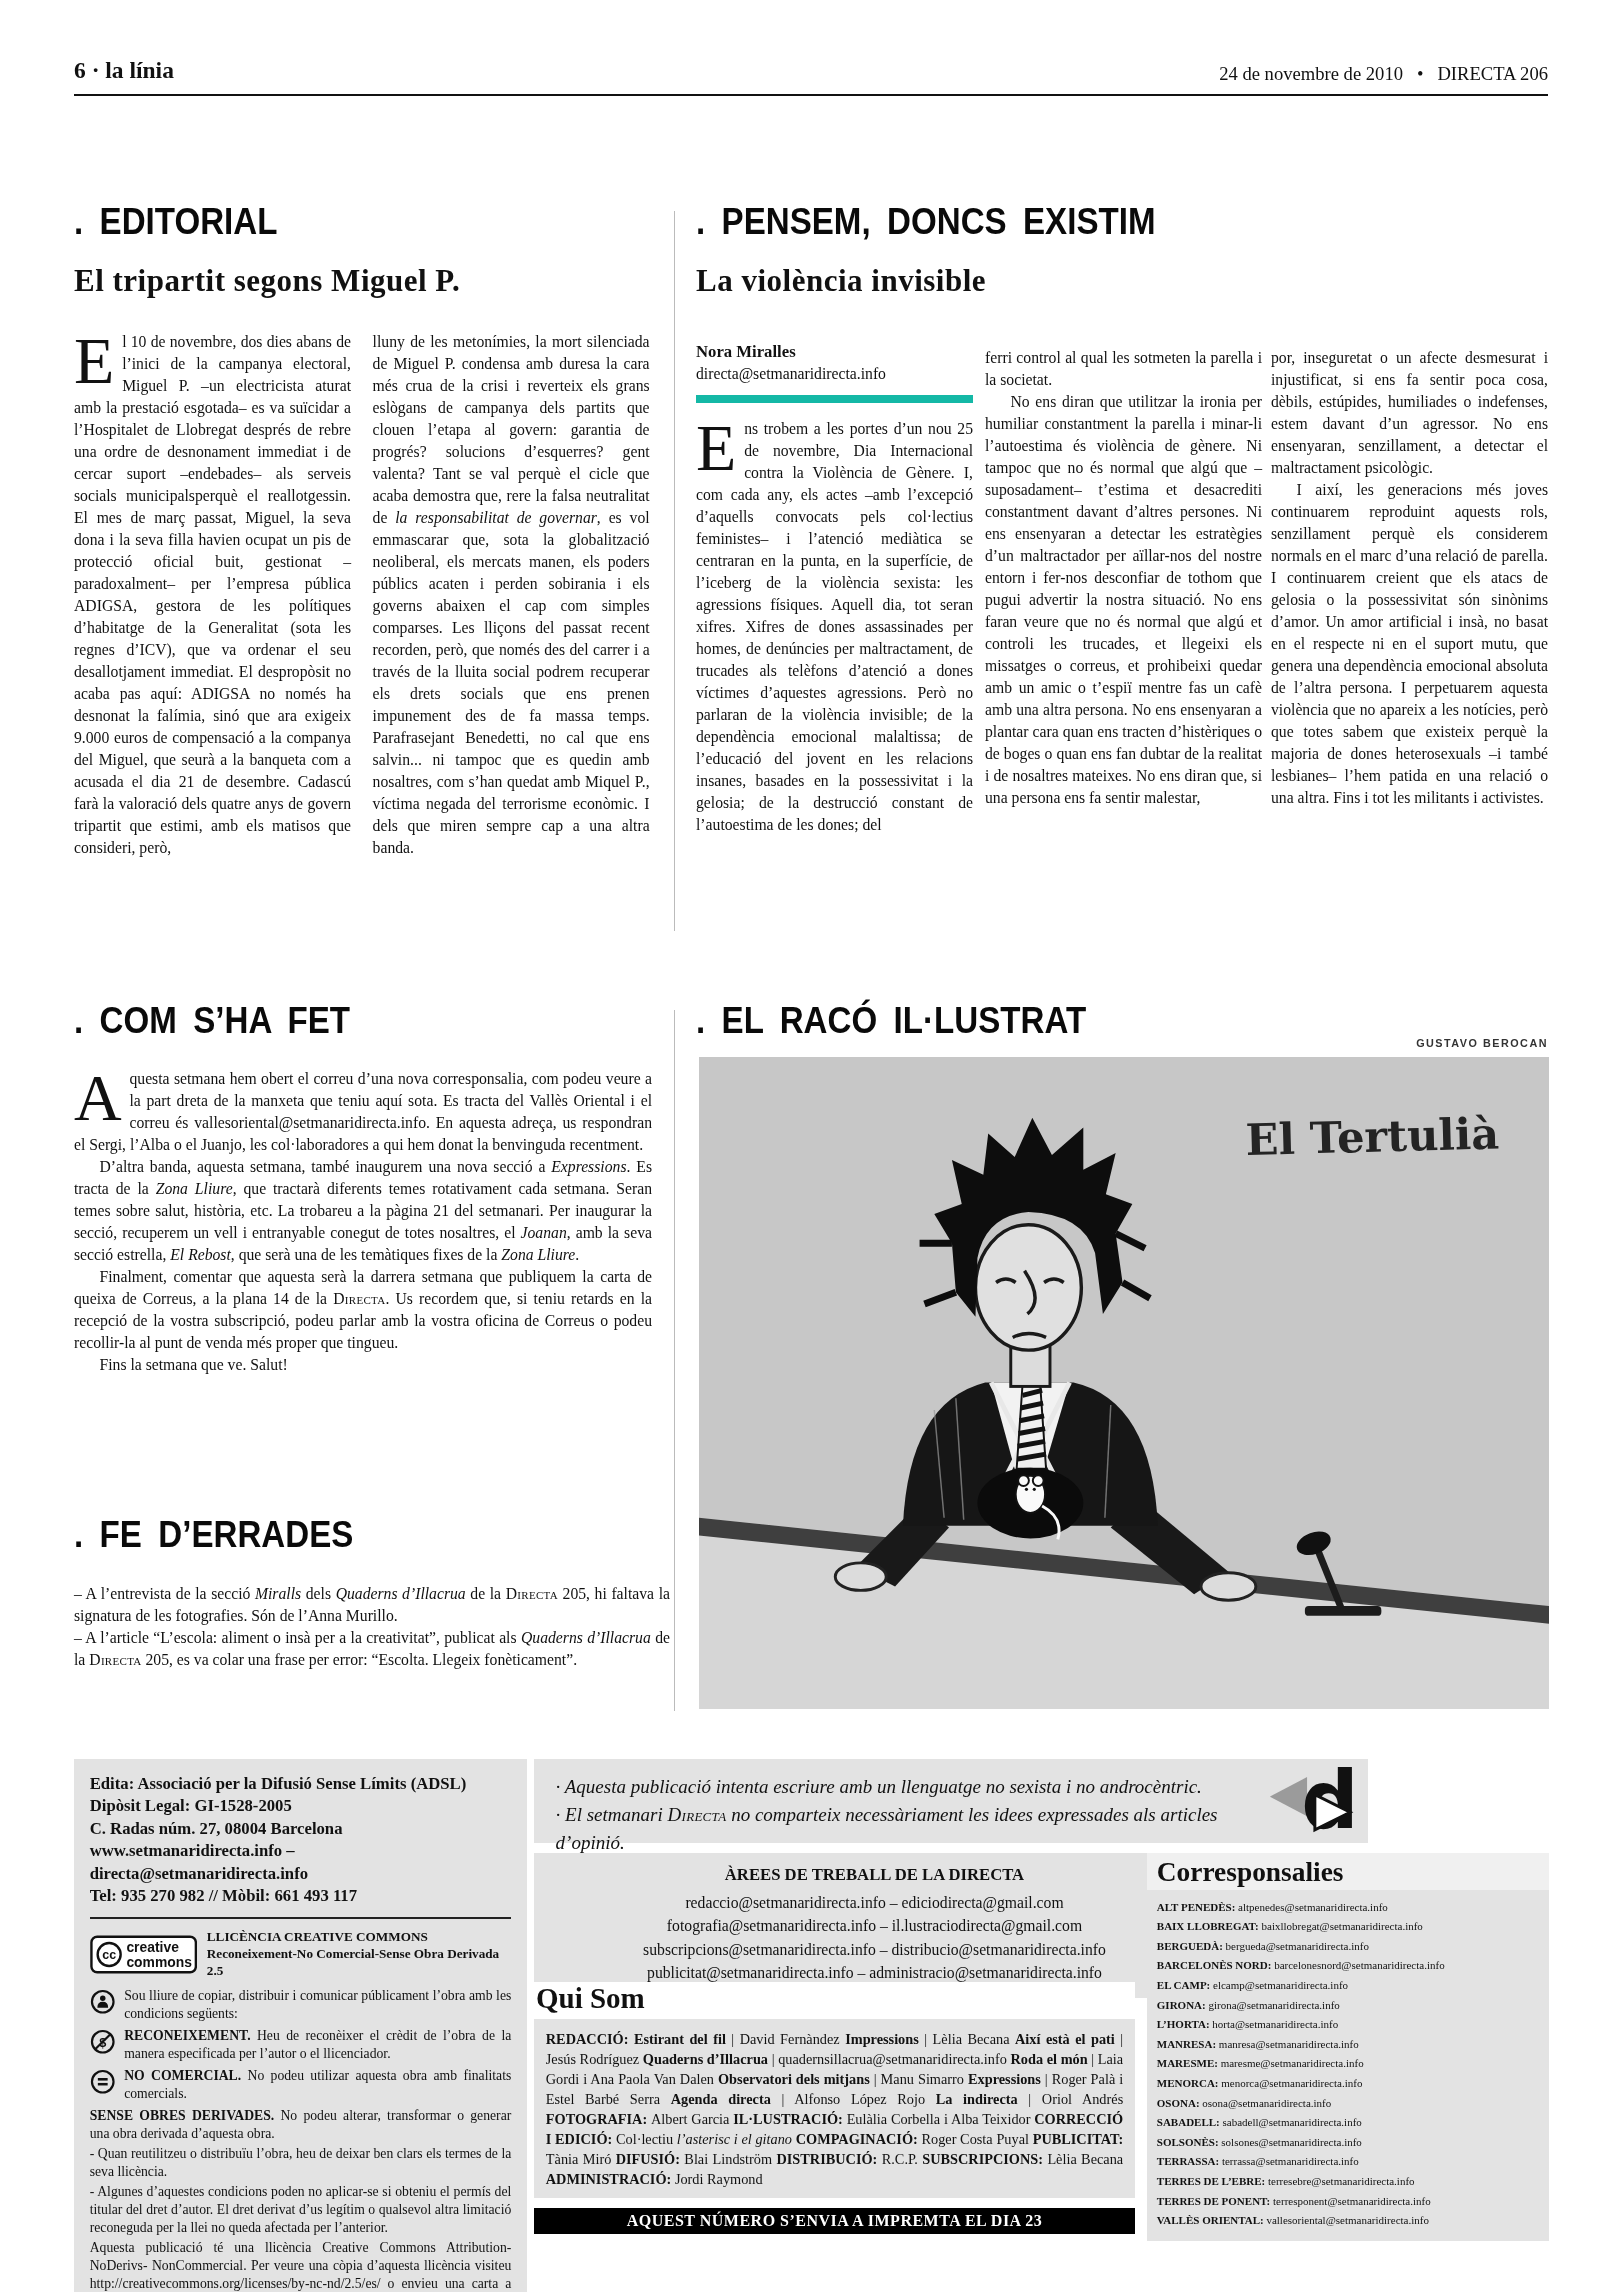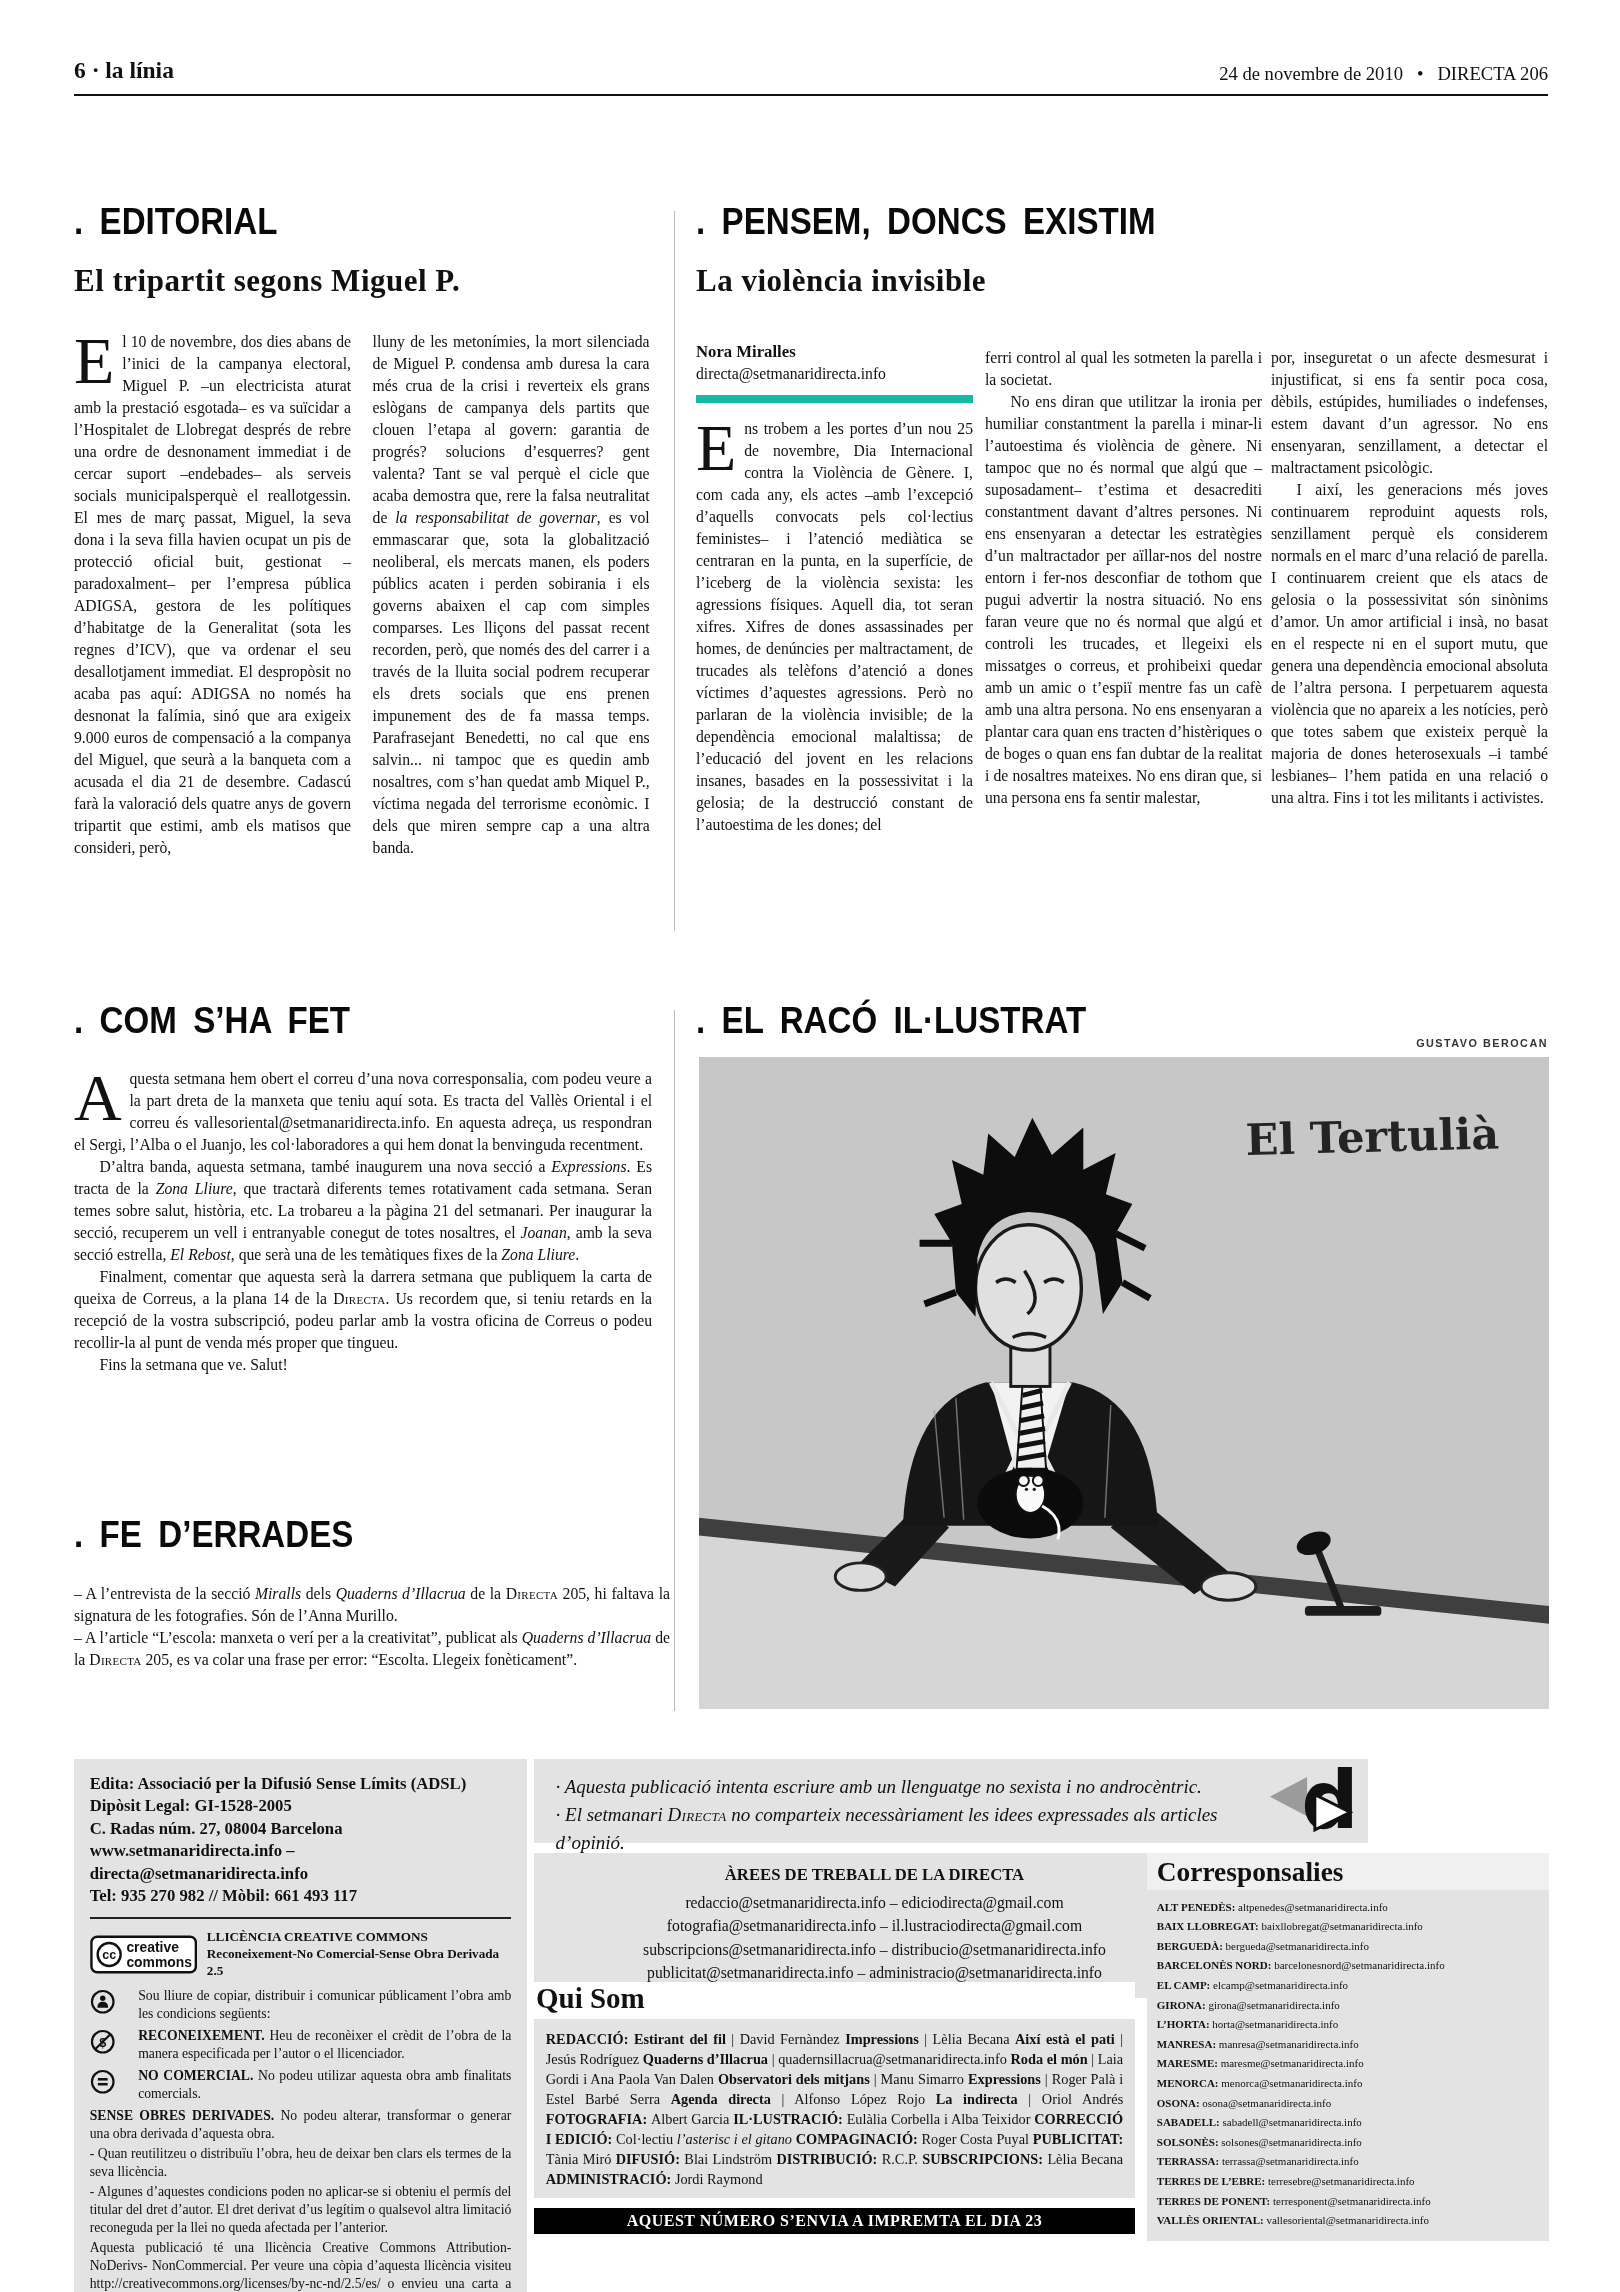--- a/index.html
+++ b/index.html
@@ -36,21 +36,21 @@
   .credit{position:absolute;right:72px;top:1037px;font-family:"Liberation Sans",sans-serif;
           font-size:10.8px;font-weight:bold;letter-spacing:1.5px;color:#333;}
   .illus{position:absolute;left:699px;top:1057px;width:850px;height:652px;}
   
   .gray{background:#e3e3e3;}
   .f-left{position:absolute;left:74px;top:1759px;width:453px;padding:13.7px 15.7px 15.7px 15.7px;box-sizing:border-box;}
   .contact-line{font-size:16.7px;font-weight:bold;line-height:22.5px;}
   .f-left-rule{border-top:2px solid #222;margin:9.8px 0 9.8px 0;}
   .cc-head{display:flex;align-items:center;gap:9.8px;margin-bottom:7.8px;}
   .cc-title{font-size:13.2px;font-weight:bold;line-height:16.7px;}
-  .cc-item{display:flex;gap:23px;margin:3.9px 0;font-size:13.7px;line-height:18px;text-align:justify;}
+  .cc-item{display:flex;gap:9px;margin:3.9px 0;font-size:13.7px;line-height:18px;text-align:justify;}
   .cc-item .ic{flex:0 0 25.5px;padding-top:2px;}
   .cc-para{font-size:13.7px;line-height:18px;margin:2px 0;text-align:justify;}
   .f-notes{position:absolute;left:534px;top:1759px;width:834px;height:84px;box-sizing:border-box;
            padding:13.7px 118px 9.8px 21.6px;}
   .note-line{font-style:italic;font-size:19px;line-height:28px;}
   .d-logo{position:absolute;right:13.7px;top:7.8px;}
   .f-arees{position:absolute;left:534px;top:1853px;width:681px;box-sizing:border-box;
            padding:11.8px 9.8px 13.7px 9.8px;text-align:center;}
   .arees-title{font-size:16.7px;font-weight:bold;margin-bottom:5.9px;}
   .arees-line{font-size:15.7px;line-height:23.5px;}
@@ -171,21 +171,21 @@
       <rect x="618" y="560" width="78" height="10" rx="4" fill="#1c1c1c"></rect>
       <path d="M655,562 L632,505" stroke="#1c1c1c" stroke-width="7"></path>
       <ellipse cx="627" cy="496" rx="18" ry="11" fill="#111" transform="rotate(-20 627 496)"></ellipse>
     </svg>
   </div>
 
   <div style="position:absolute;left:74px;top:1512px;" class="kicker">. FE D’ERRADES</div>
   <div class="wide-col bt" style="top:1583px;width:596px;">
 
   <p style="text-indent:0;"><span>– A l’entrevista de la secció </span><span class="st-i">Miralls</span><span> dels </span><span class="st-i">Quaderns d’Illacrua</span><span> de la </span><span class="st-sc">Directa</span><span> 205, hi faltava la signatura de les fotografies. Són de l’Anna Murillo.</span></p>
-      <p style="text-indent:0;"><span>– A l’article “L’escola: manxeta o verí per a la creativitat”, publicat als </span><span class="st-i">Quaderns d’Illacrua</span><span> de la </span><span class="st-sc">Directa</span><span> 205, es va colar una frase per error: “Escolta. Llegeix fonèticament”.</span></p>
+      <p style="text-indent:0;"><span>– A l’article “L’escola: aliment o insà per a la creativitat”, publicat als </span><span class="st-i">Quaderns d’Illacrua</span><span> de la </span><span class="st-sc">Directa</span><span> 205, es va colar una frase per error: “Escolta. Llegeix fonèticament”.</span></p>
     </div>
 
   <div class="f-left gray">
     <div>
 
     <div class="contact-line">Edita: Associació per la Difusió Sense Límits (ADSL)</div>
         <div class="contact-line">Dipòsit Legal: GI-1528-2005</div>
         <div class="contact-line">C. Radas núm. 27, 08004 Barcelona</div>
         <div class="contact-line">www.setmanaridirecta.info – directa@setmanaridirecta.info</div>
         <div class="contact-line">Tel: 935 270 982 // Mòbil: 661 493 117</div>

